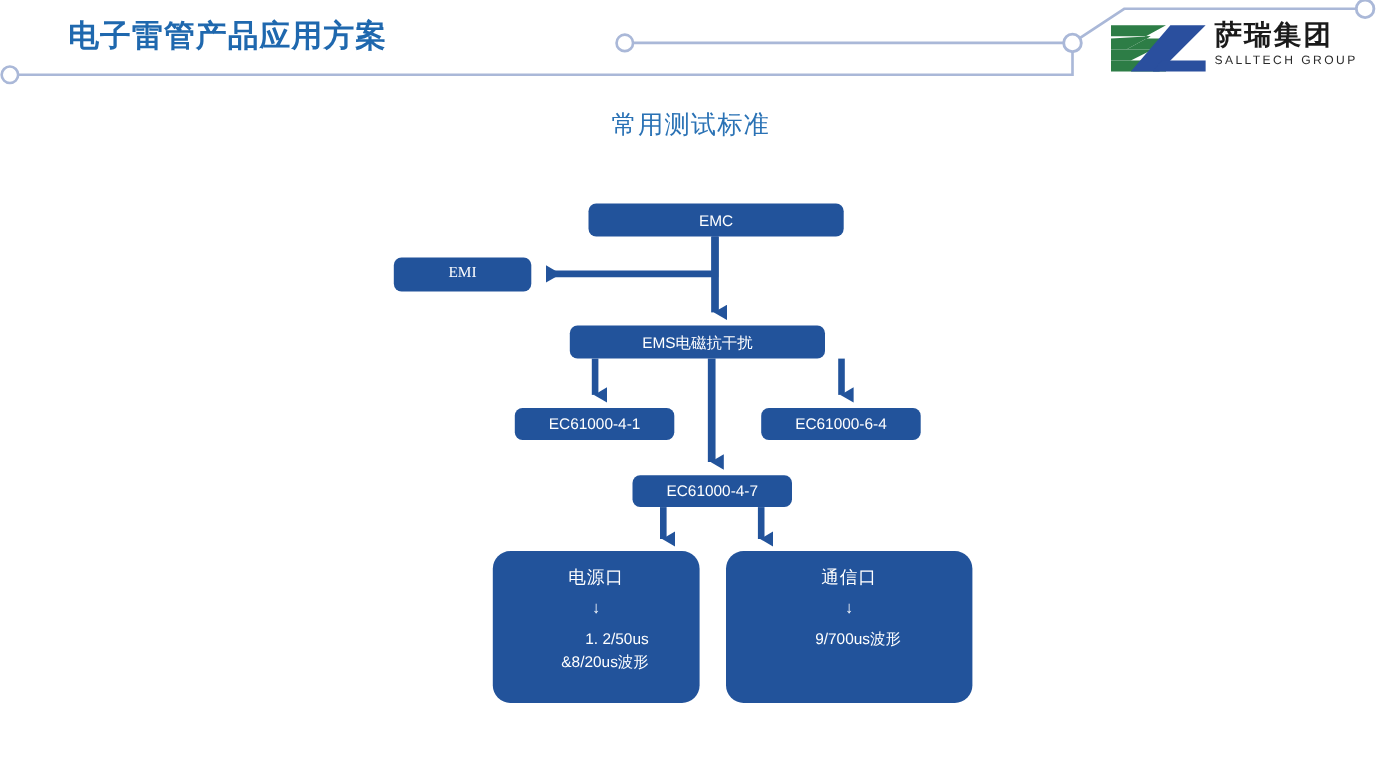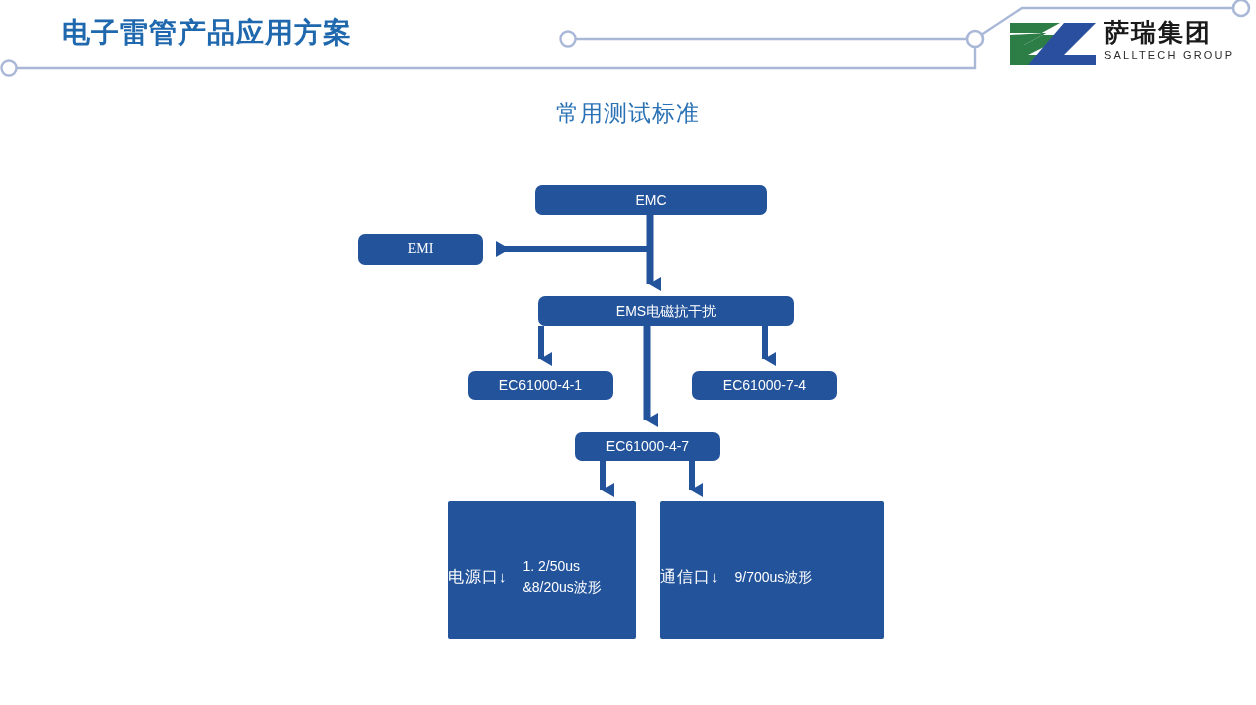--- a/index.html
+++ b/index.html
@@ -98,28 +98,28 @@
     height: 705px;
   }
   .node {
     position: absolute;
     background: #22539b;
     color: #ffffff;
     border-radius: 7px;
     display: flex;
     align-items: center;
     justify-content: center;
-    text-align: left;
+    text-align: right;
     font-size: 14px;
     line-height: 1.35;
     box-sizing: border-box;
   }
   .node.big {
-    border-radius: 2px;
-    flex-direction: row;
+    border-radius: 16px;
+    flex-direction: column;
     justify-content: flex-start;
     padding-top: 14px;
     font-size: 15px;
   }
   .node .n-title {
     font-size: 16px;
     letter-spacing: 1px;
   }
   .node .n-arrow {
     margin: 8px 0 10px 0;
@@ -127,21 +127,21 @@
   }
   .node .n-body {
     font-size: 14px;
     line-height: 1.5;
     white-space: pre-line;
     margin-left: 16px;
   }
 
   #node-emc     { left: 535px; top: 185px;  width: 232px; height: 30px; }
   #node-emi     { left: 358px; top: 234px;  width: 125px; height: 31px; font-family: Liberation Serif, serif; }
-  #node-ems     { left: 538px; top: 296px;  width: 256px; height: 30px; }
+  #node-ems     { left: 518px; top: 296px;  width: 232px; height: 30px; }
   #node-4-2     { left: 468px; top: 371px;  width: 145px; height: 29px; }
   #node-4-4     { left: 692px; top: 371px;  width: 145px; height: 29px; }
   #node-4-5     { left: 575px; top: 432px;  width: 145px; height: 29px; }
   #node-power   { left: 448px; top: 501px;  width: 188px; height: 138px; }
   #node-comm    { left: 660px; top: 501px;  width: 224px; height: 138px; }
 
   svg { display: block; }
 </style>
 </head>
 <body>
@@ -230,21 +230,21 @@
 
 <div class="node" id="node-ems">
   <span>EMS电磁抗干扰</span>
 </div>
 
 <div class="node" id="node-4-2">
   <span>EC61000-4-1</span>
 </div>
 
 <div class="node" id="node-4-4">
-  <span>EC61000-7-4</span>
+  <span>EC61000-6-4</span>
 </div>
 
 <div class="node" id="node-4-5">
   <span>EC61000-4-7</span>
 </div>
 
 <div class="node big" id="node-power">
   <span class="n-title">电源口</span>
   <span class="n-arrow">↓</span>
   <span class="n-body">1. 2/50us

